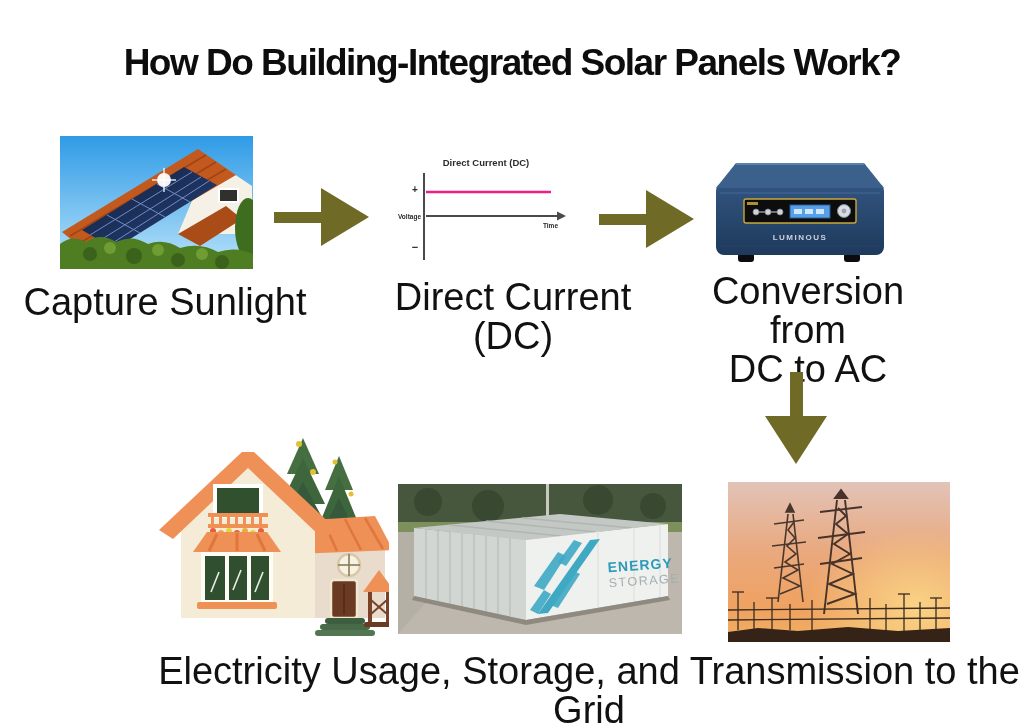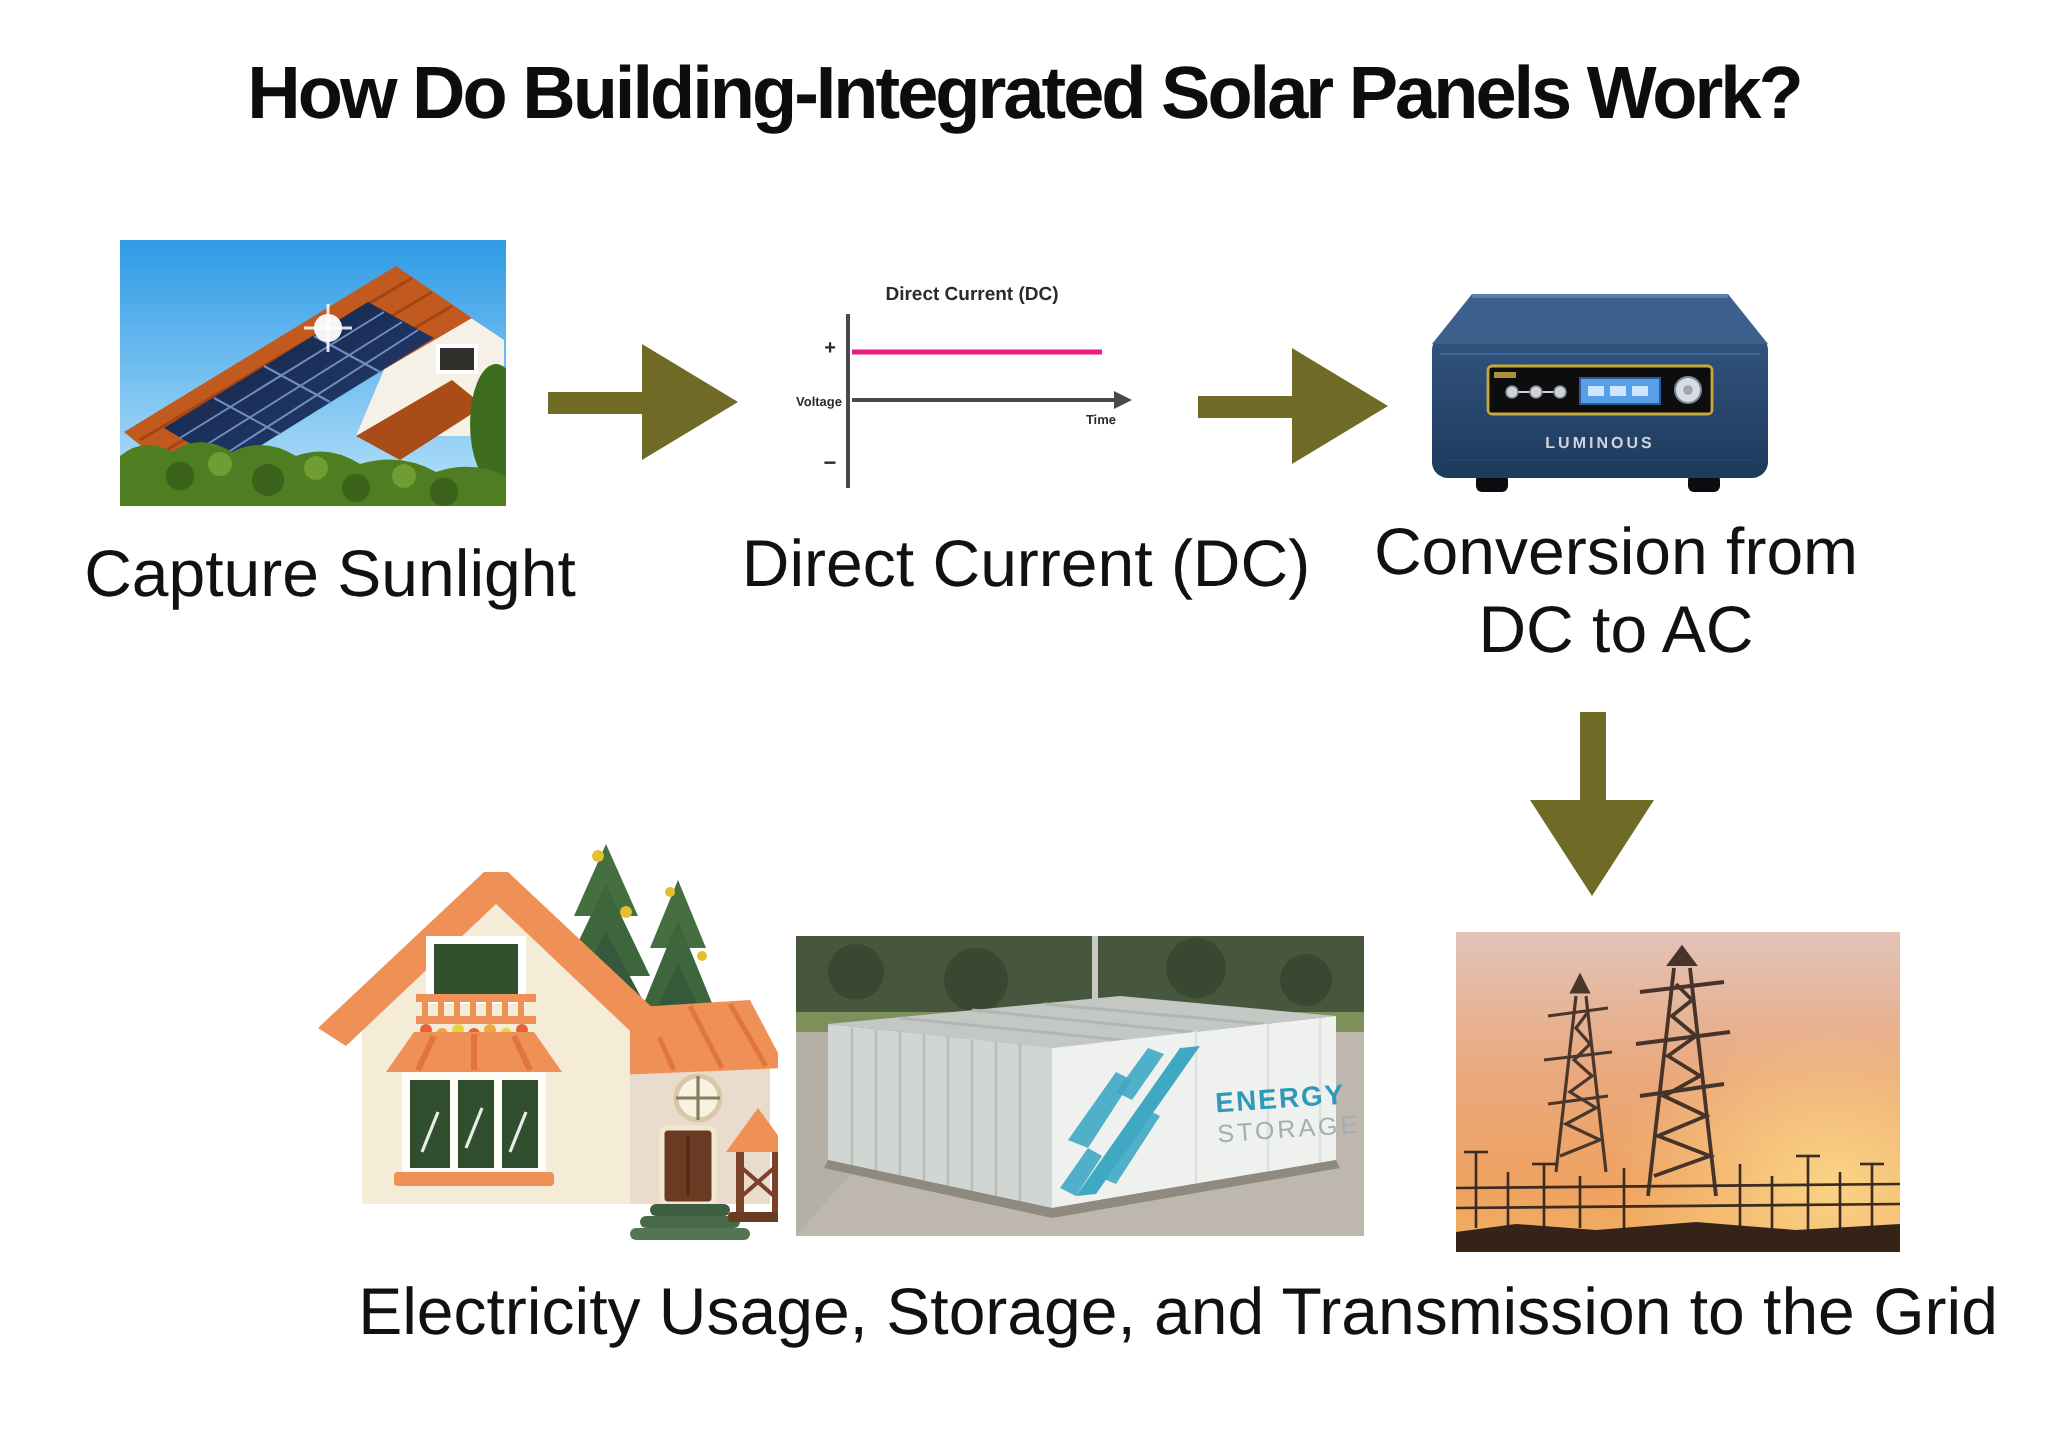--- a/index.html
+++ b/index.html
@@ -1,26 +1,26 @@
 <!DOCTYPE html>
 <html><head>
 <meta charset="utf-8">
 <style>
   html,body{margin:0;padding:0;background:#ffffff;}
   .canvas{
     position:relative;width:1024px;height:724px;background:#ffffff;overflow:hidden;
     font-family:"Liberation Sans",sans-serif;color:#0d0d0d;
   }
-  .abs{position:absolute;}
+  .abs{position:absolute;margin-top:16px;}
   .title{
     top:26px;left:0;width:1024px;text-align:center;
     font-size:37px;font-weight:bold;letter-spacing:-1.5px;color:#0d0d0d;
   }
   .caption{
-    font-size:33px;line-height:39px;text-align:center;color:#111111;font-weight:400;
+    font-size:38px;line-height:39px;text-align:center;color:#111111;font-weight:400;
   }
   .imgbox{overflow:hidden;}
   .imgbox svg{display:block;}
   svg text{font-family:"Liberation Sans",sans-serif;}
   .arrow{fill:#6F6B26;}
 </style>
 </head>
 <body>
 
 <div class="canvas">

